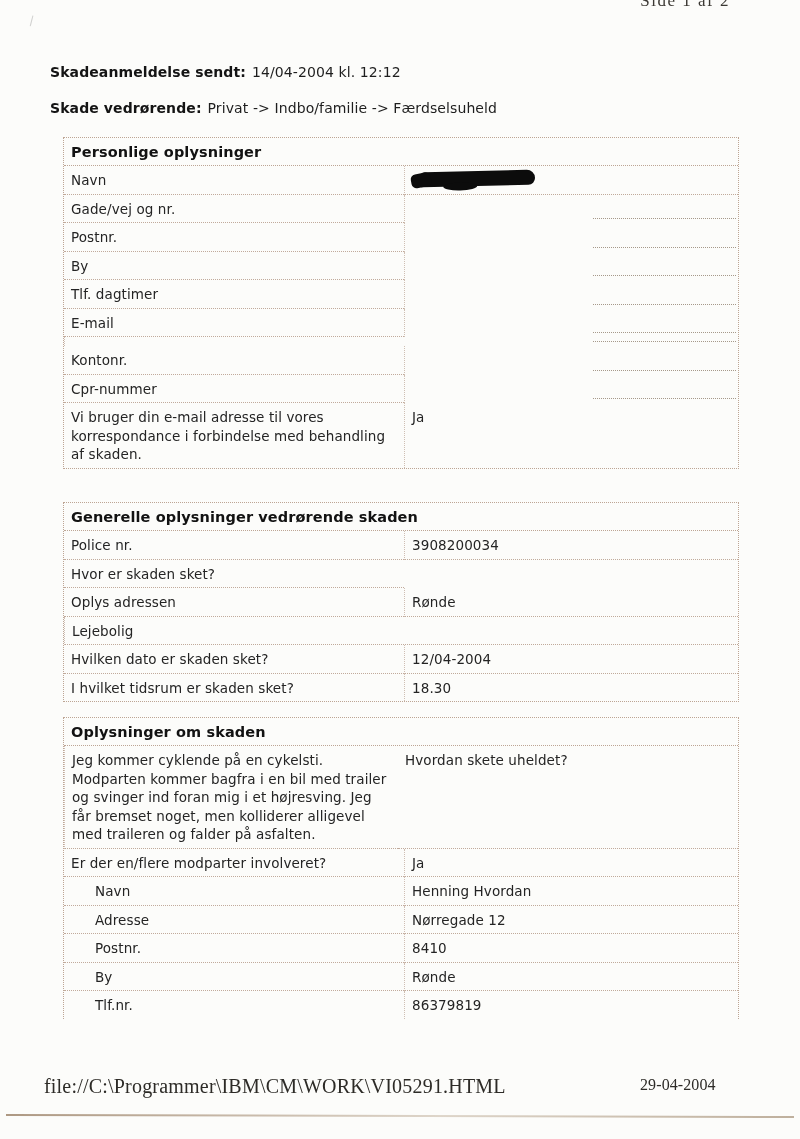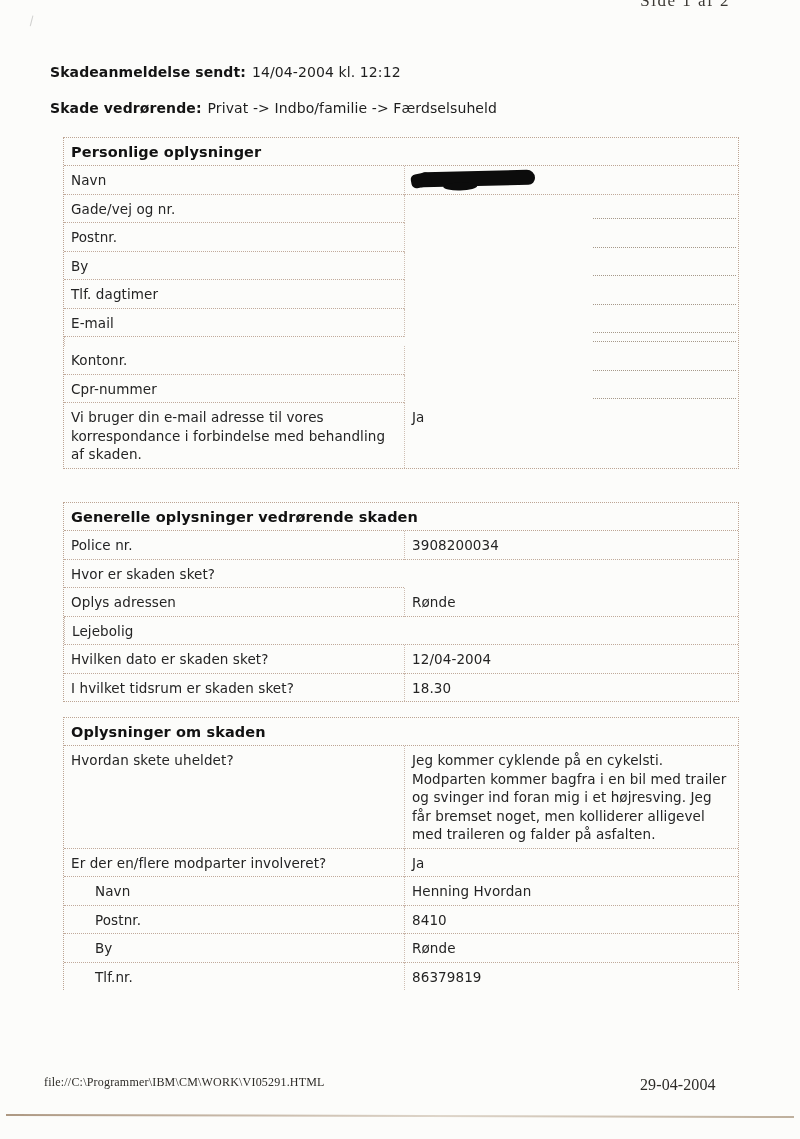--- a/index.html
+++ b/index.html
@@ -61,21 +61,21 @@
   }
   .redact::after{
     content:""; position:absolute; left:24px; bottom:-4px; width:34px; height:8px;
     background:#0c0c0c; border-radius:50%;
   }
 
   
   .footer-url{
     position:absolute; left:44px; top:1075px;
     font-family:"Liberation Serif","DejaVu Serif",serif;
-    font-size:12px; color:#2d2b27; letter-spacing:.2px;
+    font-size:20px; color:#2d2b27; letter-spacing:.2px;
   }
   .footer-date{
     position:absolute; left:640px; top:1076px;
     font-family:"Liberation Serif","DejaVu Serif",serif;
     font-size:16px; color:#2d2b27;
   }
 
   
   .scan-line{
     position:absolute; left:6px; top:1115px; width:788px; height:2px;
@@ -175,30 +175,34 @@
     <div class="row">
       <div class="cell lbl">I hvilket tidsrum er skaden sket?</div>
       <div class="cell val">18.30</div>
     </div>
   </div>
 
   <div class="tbl" id="t3">
     <div class="hdr">Oplysninger om skaden</div>
 
     <div class="row">
+      <div class="cell val">Jeg kommer cyklende på en cykelsti. Modparten kommer bagfra i en bil med trailer og svinger ind foran mig i et højresving. Jeg får bremset noget, men kolliderer alligevel med traileren og falder på asfalten.</div>
       <div class="cell lbl">Hvordan skete uheldet?</div>
-      <div class="cell val">Jeg kommer cyklende på en cykelsti. Modparten kommer bagfra i en bil med trailer og svinger ind foran mig i et højresving. Jeg får bremset noget, men kolliderer alligevel med traileren og falder på asfalten.</div>
     </div>
     <div class="row">
       <div class="cell lbl">Er der en/flere modparter involveret?</div>
       <div class="cell val">Ja</div>
     </div>
     <div class="row indent">
       <div class="cell lbl">Navn</div>
       <div class="cell val">Henning Hvordan</div>
+    </div>
+    <div class="row indent">
+      <div class="cell lbl">Adresse</div>
+      <div class="cell val">Nørregade 12</div>
     </div>
     <div class="row indent">
       <div class="cell lbl">Postnr.</div>
       <div class="cell val">8410</div>
     </div>
     <div class="row indent">
       <div class="cell lbl">By</div>
       <div class="cell val">Rønde</div>
     </div>
     <div class="row indent">

